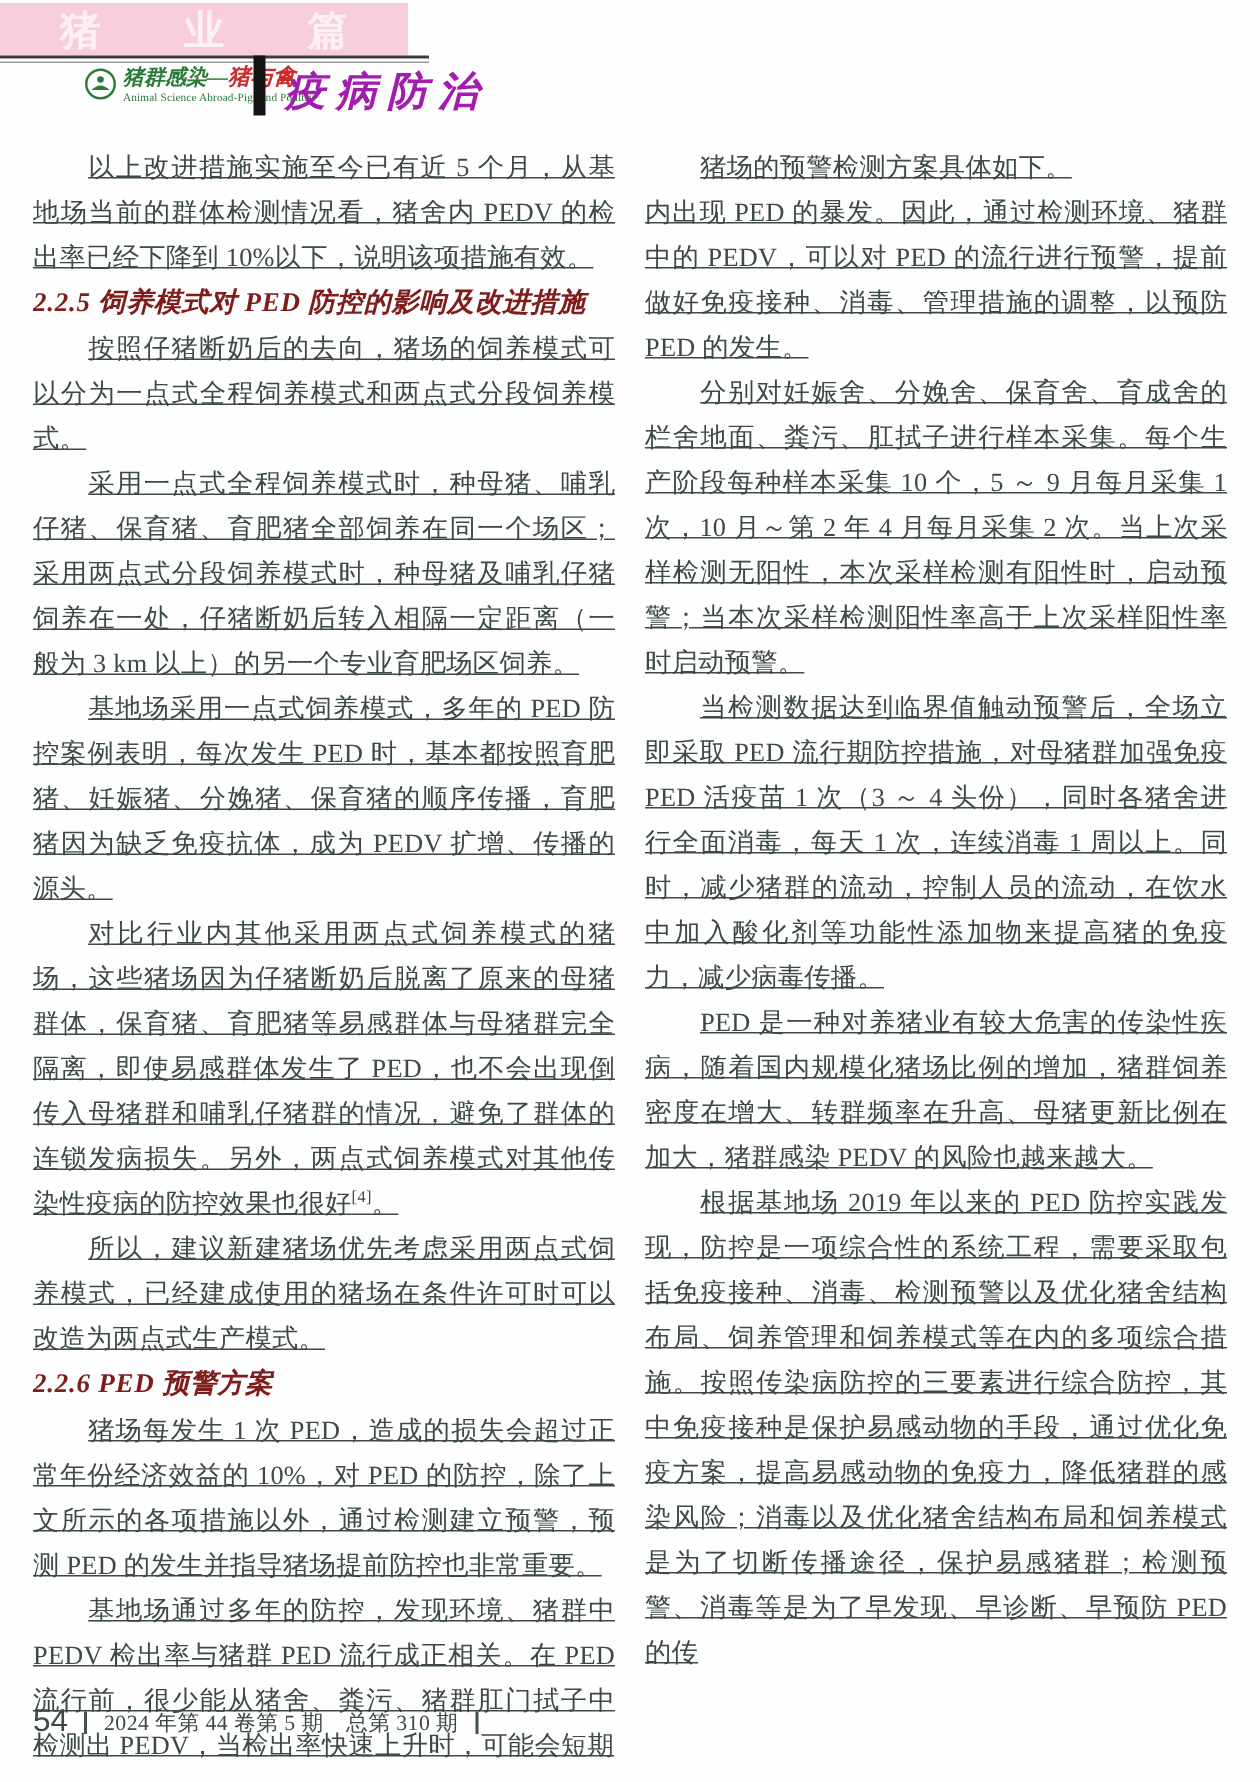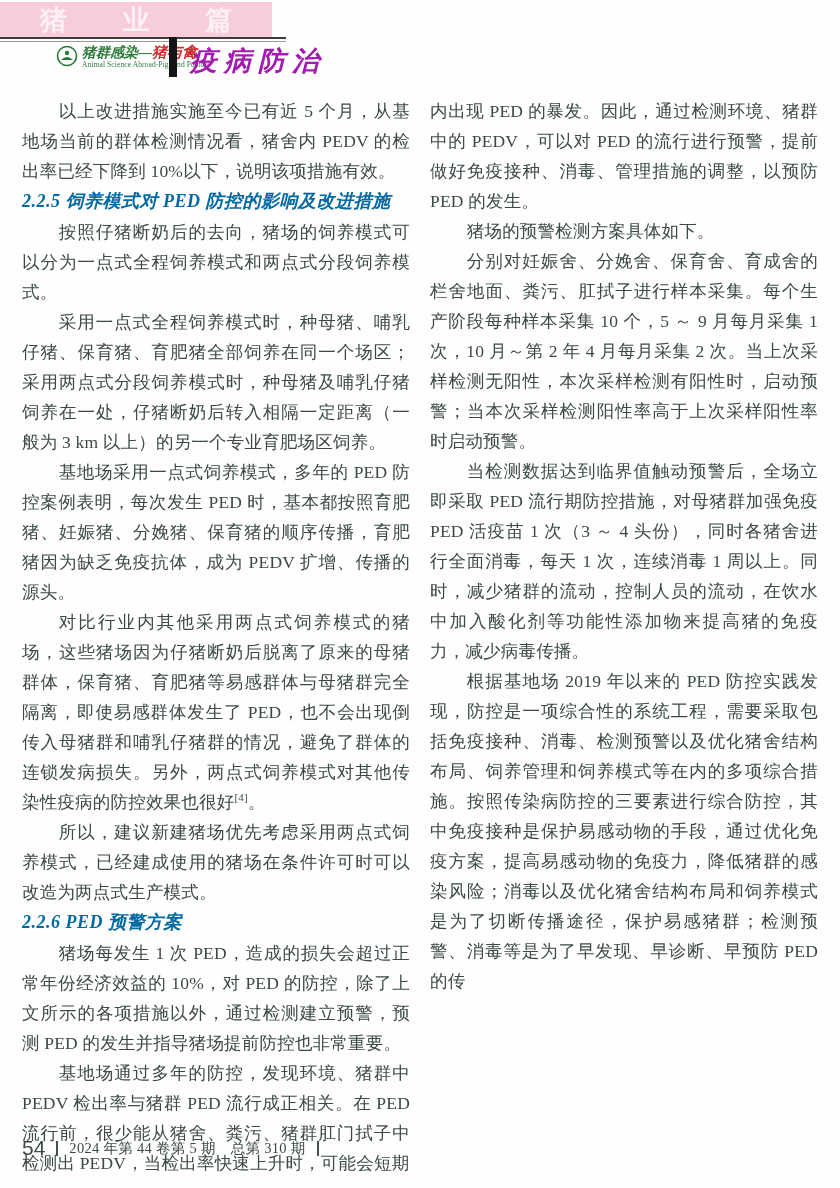--- a/index.html
+++ b/index.html
@@ -30,26 +30,26 @@
   .vbar { position:absolute; left:169px; top:37px; width:8px; height:40px; background:#141414; }
   .column-title {
     position:absolute; left:190px; top:43px; font-size:27px; color:#a21caf;
     font-weight:bold; font-style:italic; letter-spacing:7px; white-space:nowrap;
   }
   
   .content { position:absolute; left:22px; top:96px; width:796px; display:flex; gap:20px; }
   .col { width:388px; }
   .para {
     margin:0; text-indent:2.1em; text-align:justify; font-size:17.5px;
-    line-height:30px; letter-spacing:0.2px;
+    line-height:30px; letter-spacing:0.2px;text-decoration:underline;
   }
   .para.no-indent { text-indent:0; }
   .para sup { font-size:11px; line-height:0; vertical-align:super; }
   .sub-heading {
-    margin:0; font-size:18px; line-height:31px; color:#0369a1;
+    margin:0; font-size:18px; line-height:31px; color:#7f1d1d;
     font-weight:bold; font-style:italic; letter-spacing:0.5px; white-space:nowrap;
   }
   .section-heading {
     margin:25px 0 7px 0; font-size:20px; line-height:28px; color:#ee7b21;
     font-weight:500; font-style:normal; letter-spacing:1px;
   }
   
   .footer {
     position:absolute; left:22px; top:1136px; display:flex; align-items:center;
     gap:11px; color:#3c4a42;
@@ -94,24 +94,25 @@
         <p class="para">按照仔猪断奶后的去向，猪场的饲养模式可以分为一点式全程饲养模式和两点式分段饲养模式。</p>
         <p class="para">采用一点式全程饲养模式时，种母猪、哺乳仔猪、保育猪、育肥猪全部饲养在同一个场区；采用两点式分段饲养模式时，种母猪及哺乳仔猪饲养在一处，仔猪断奶后转入相隔一定距离（一般为 3 km 以上）的另一个专业育肥场区饲养。</p>
         <p class="para">基地场采用一点式饲养模式，多年的 PED 防控案例表明，每次发生 PED 时，基本都按照育肥猪、妊娠猪、分娩猪、保育猪的顺序传播，育肥猪因为缺乏免疫抗体，成为 PEDV 扩增、传播的源头。</p>
         <p class="para">对比行业内其他采用两点式饲养模式的猪场，这些猪场因为仔猪断奶后脱离了原来的母猪群体，保育猪、育肥猪等易感群体与母猪群完全隔离，即使易感群体发生了 PED，也不会出现倒传入母猪群和哺乳仔猪群的情况，避免了群体的连锁发病损失。另外，两点式饲养模式对其他传染性疫病的防控效果也很好<sup>[4]</sup>。</p>
         <p class="para">所以，建议新建猪场优先考虑采用两点式饲养模式，已经建成使用的猪场在条件许可时可以改造为两点式生产模式。</p>
         <h3 class="sub-heading">2.2.6 PED 预警方案</h3>
         <p class="para">猪场每发生 1 次 PED，造成的损失会超过正常年份经济效益的 10%，对 PED 的防控，除了上文所示的各项措施以外，通过检测建立预警，预测 PED 的发生并指导猪场提前防控也非常重要。</p>
         <p class="para">基地场通过多年的防控，发现环境、猪群中 PEDV 检出率与猪群 PED 流行成正相关。在 PED 流行前，很少能从猪舍、粪污、猪群肛门拭子中检测出 PEDV，当检出率快速上升时，可能会短期</p>
       </div>
     <div class="col" id="col-right">
+        <p class="para">猪场的预警检测方案具体如下。</p>
         <p class="para no-indent">内出现 PED 的暴发。因此，通过检测环境、猪群中的 PEDV，可以对 PED 的流行进行预警，提前做好免疫接种、消毒、管理措施的调整，以预防 PED 的发生。</p>
-        <p class="para">猪场的预警检测方案具体如下。</p>
         <p class="para">分别对妊娠舍、分娩舍、保育舍、育成舍的栏舍地面、粪污、肛拭子进行样本采集。每个生产阶段每种样本采集 10 个，5 ～ 9 月每月采集 1 次，10 月～第 2 年 4 月每月采集 2 次。当上次采样检测无阳性，本次采样检测有阳性时，启动预警；当本次采样检测阳性率高于上次采样阳性率时启动预警。</p>
         <p class="para">当检测数据达到临界值触动预警后，全场立即采取 PED 流行期防控措施，对母猪群加强免疫 PED 活疫苗 1 次（3 ～ 4 头份），同时各猪舍进行全面消毒，每天 1 次，连续消毒 1 周以上。同时，减少猪群的流动，控制人员的流动，在饮水中加入酸化剂等功能性添加物来提高猪的免疫力，减少病毒传播。</p>
+        <p class="para">PED 是一种对养猪业有较大危害的传染性疾病，随着国内规模化猪场比例的增加，猪群饲养密度在增大、转群频率在升高、母猪更新比例在加大，猪群感染 PEDV 的风险也越来越大。</p>
         <p class="para">根据基地场 2019 年以来的 PED 防控实践发现，防控是一项综合性的系统工程，需要采取包括免疫接种、消毒、检测预警以及优化猪舍结构布局、饲养管理和饲养模式等在内的多项综合措施。按照传染病防控的三要素进行综合防控，其中免疫接种是保护易感动物的手段，通过优化免疫方案，提高易感动物的免疫力，降低猪群的感染风险；消毒以及优化猪舍结构布局和饲养模式是为了切断传播途径，保护易感猪群；检测预警、消毒等是为了早发现、早诊断、早预防 PED 的传</p>
       </div>
   </div>
 
   <div class="footer">
     <span class="page-num">54</span>
     <span class="bar"></span>
     <span class="issue">2024 年第 44 卷第 5 期　总第 310 期</span>
     <span class="bar"></span>
   </div>

